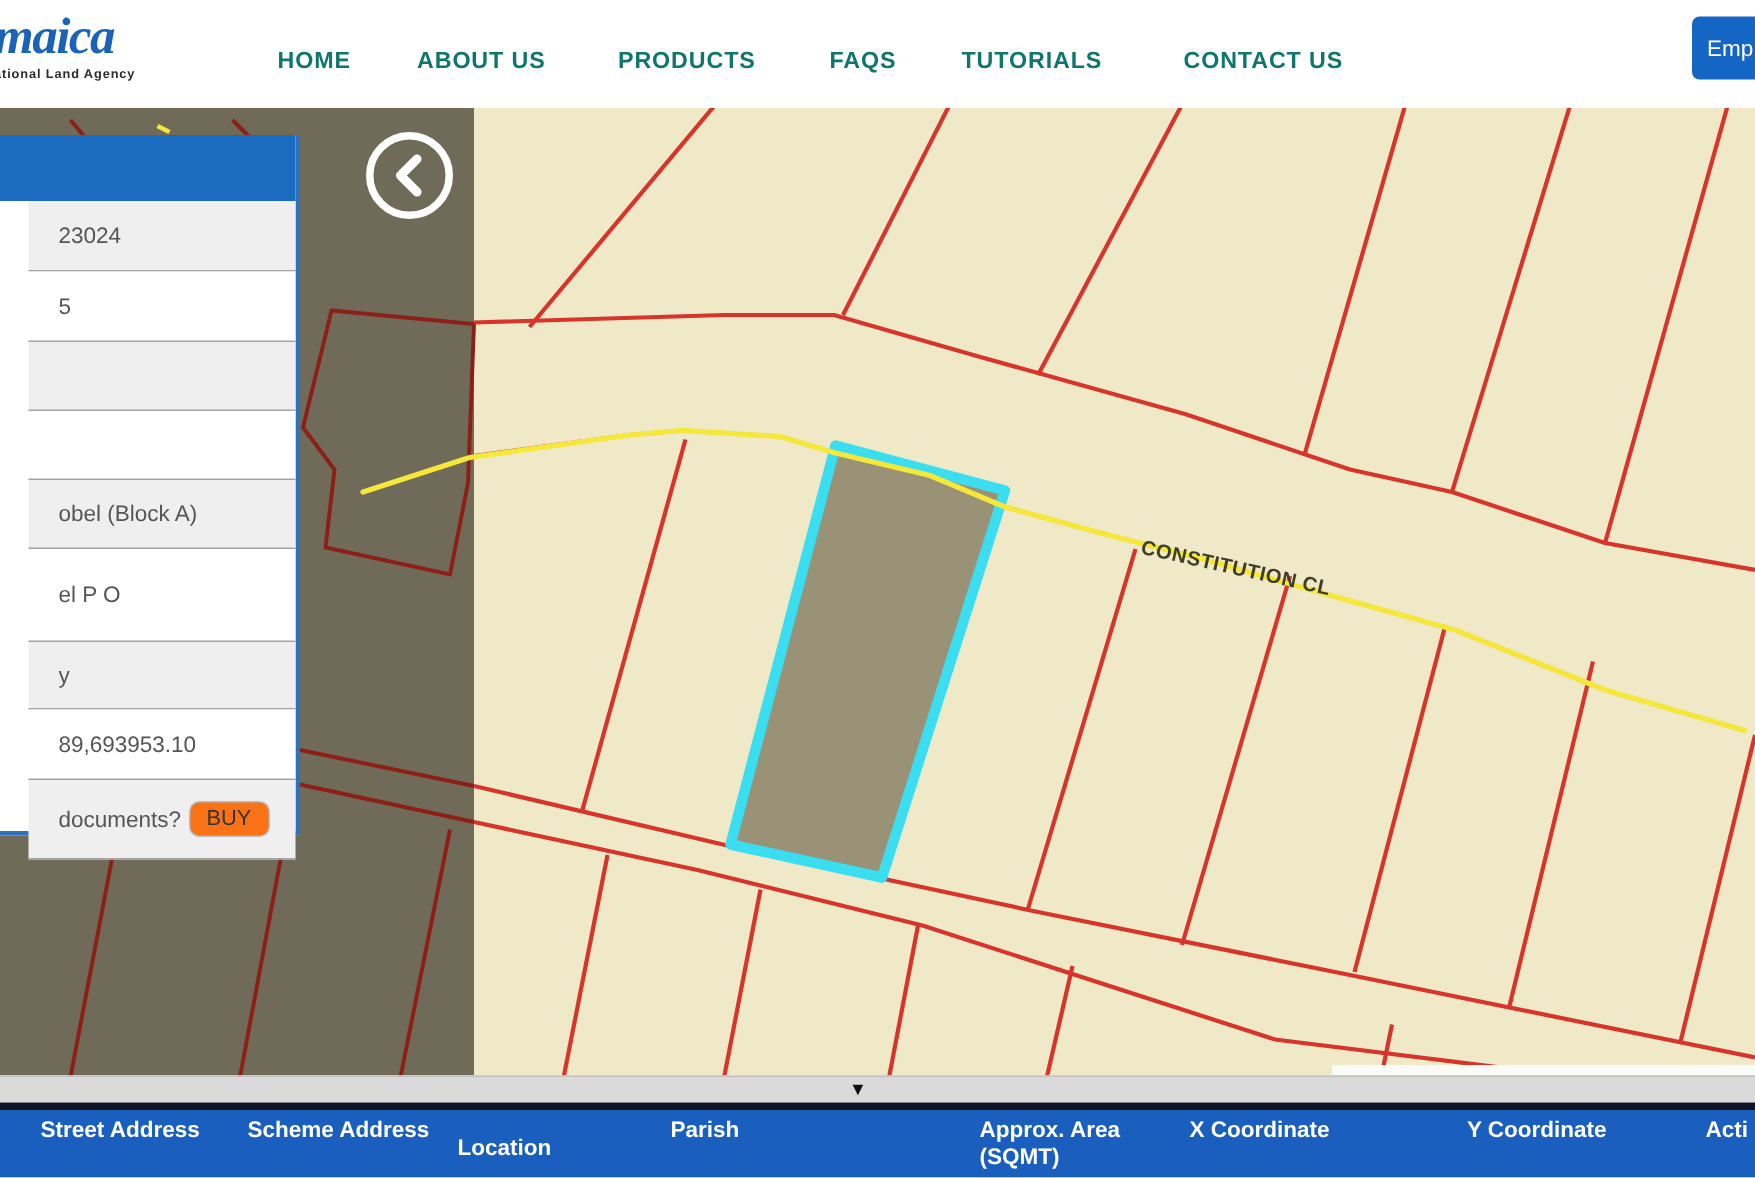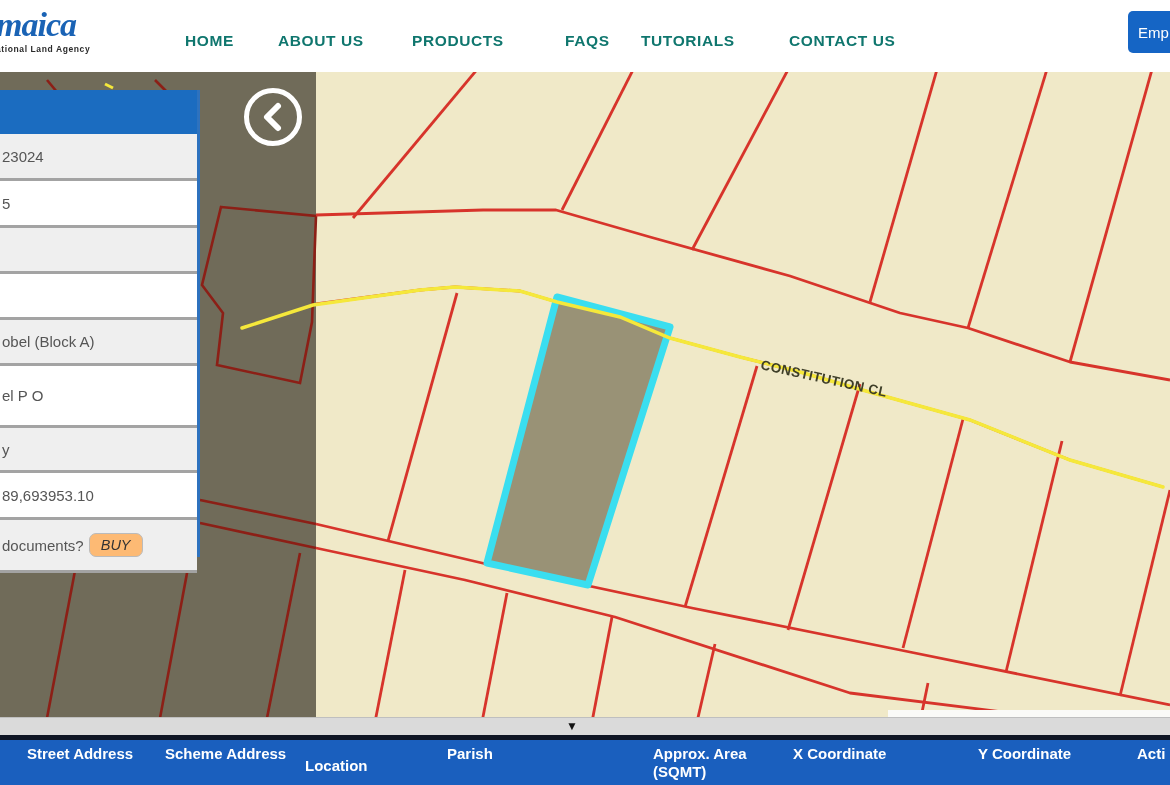--- a/index.html
+++ b/index.html
@@ -23,27 +23,27 @@
   .map{position:absolute;left:0;top:72px;width:1170px;height:645px;background:#F0E9C8;z-index:1;}
   .map svg{display:block;}
   .back-btn{position:absolute;left:244px;top:16px;width:58px;height:58px;border-radius:50%;
             border:5px solid #ffffff;box-sizing:border-box;background:transparent;z-index:5;
             display:flex;align-items:center;justify-content:center;cursor:pointer;}
 
   
   .panel{position:absolute;left:0;top:90px;width:200px;height:467px;background:#fff;z-index:20;
          border-right:3px solid #2e72be;border-bottom:3px solid #2e72be;box-sizing:border-box;}
   .panel-header{height:44px;background:#1b6cc0;}
-  .p-row{box-sizing:border-box;border-bottom:3px solid #a3a3a3;display:flex;align-items:center;
-         font-size:15px;color:#555;padding-left:2px;overflow:hidden;white-space:nowrap;}
+  .p-row{box-sizing:border-box;border-bottom:1px solid #a3a3a3;display:flex;align-items:center;
+         font-size:15px;color:#555;padding-left:20px;overflow:hidden;white-space:nowrap;margin-left:19px;}
   .p-row.gray{background:#efefef;}
   .p-row.white{background:#ffffff;}
-  .buy-btn{margin-left:5px;padding:3px 11px;font-size:14.5px;color:#333;background:#fdba74;
+  .buy-btn{margin-left:5px;padding:3px 11px;font-size:14.5px;color:#333;background:#f97316;
            border:1px solid #bbb;border-radius:7px;cursor:pointer;
-           font-family:"Liberation Sans",sans-serif;font-style:italic;}
+           font-family:"Liberation Sans",sans-serif;}
 
   
   .white-chip{position:absolute;left:888px;top:710px;width:282px;height:8px;background:#fafaf7;z-index:6;}
   .collapse-strip{position:absolute;left:0;top:717px;width:1170px;height:18px;background:#dadada;
                   border-top:1px solid #bfbfbf;box-sizing:border-box;z-index:10;}
   .collapse-arrow{position:absolute;left:566px;top:1px;font-size:12px;color:#111;cursor:pointer;
                   line-height:15px;}
   .navy-line{position:absolute;left:0;top:735px;width:1170px;height:5px;background:#0e1524;z-index:10;}
   .table-bar{position:absolute;left:0;top:740px;width:1170px;height:45px;background:#1a5fbe;z-index:10;}
   .col-head{position:absolute;top:5px;font-size:15px;font-weight:bold;color:#ffffff;line-height:18px;
@@ -103,21 +103,21 @@
 
   <header class="nav">
     <div class="logo">
       <div class="logo-main">maica</div>
       <div class="logo-sub">ational Land Agency</div>
     </div>
     <nav id="navItems">
         <span class="nav-item" style="left: 185px;">HOME</span>
         <span class="nav-item" style="left: 278px;">ABOUT US</span>
         <span class="nav-item" style="left: 412px;">PRODUCTS</span>
-        <span class="nav-item" style="left: 553px; margin-left: 12px;">FAQS</span>
+        <span class="nav-item" style="left: 553px;">FAQS</span>
         <span class="nav-item" style="left: 641px; text-align: center;">TUTORIALS</span>
         <span class="nav-item" style="left: 789px;">CONTACT US</span>
       </nav>
     <button class="nav-btn">Emp</button>
   </header>
 
   <aside class="panel">
     <div class="panel-header"></div>
     <div id="panelRows">
         <div class="p-row gray" style="height: 47px;">23024</div>

